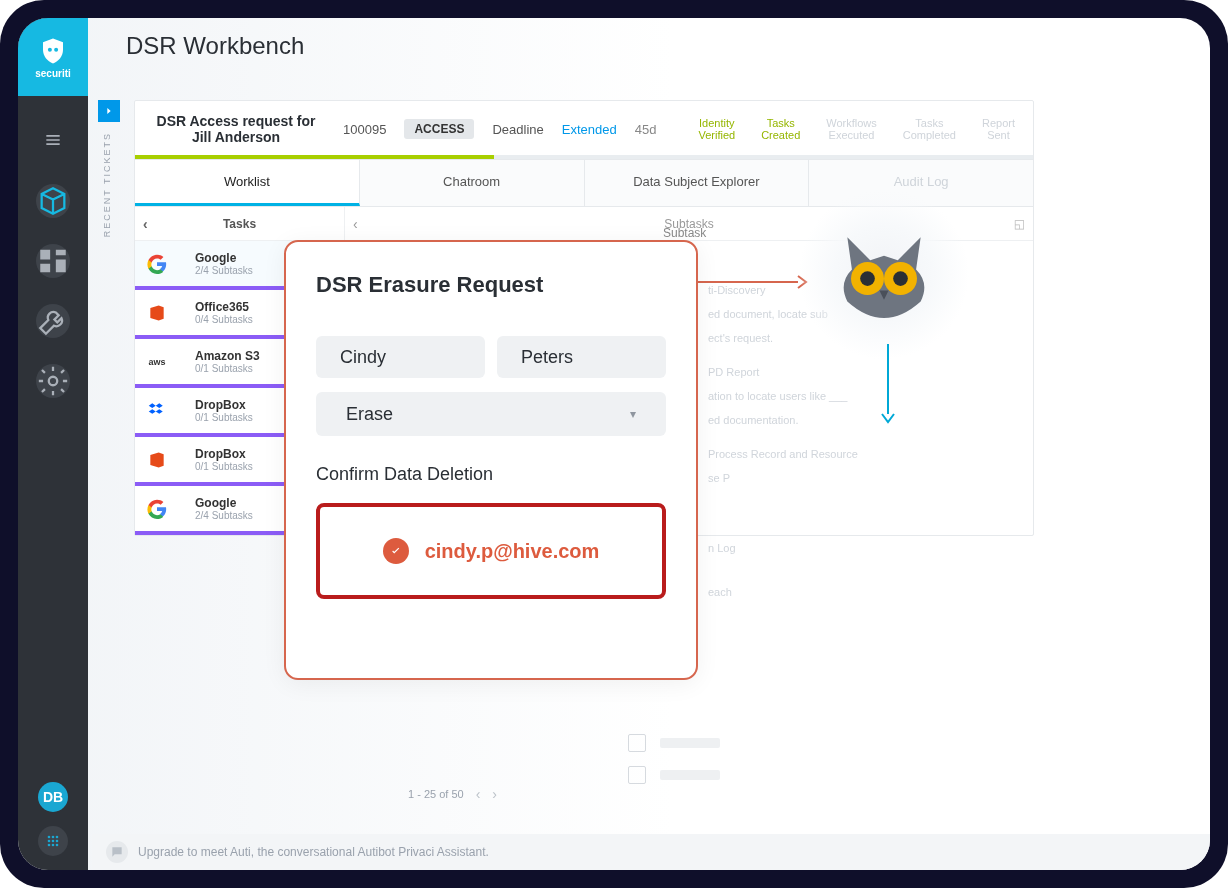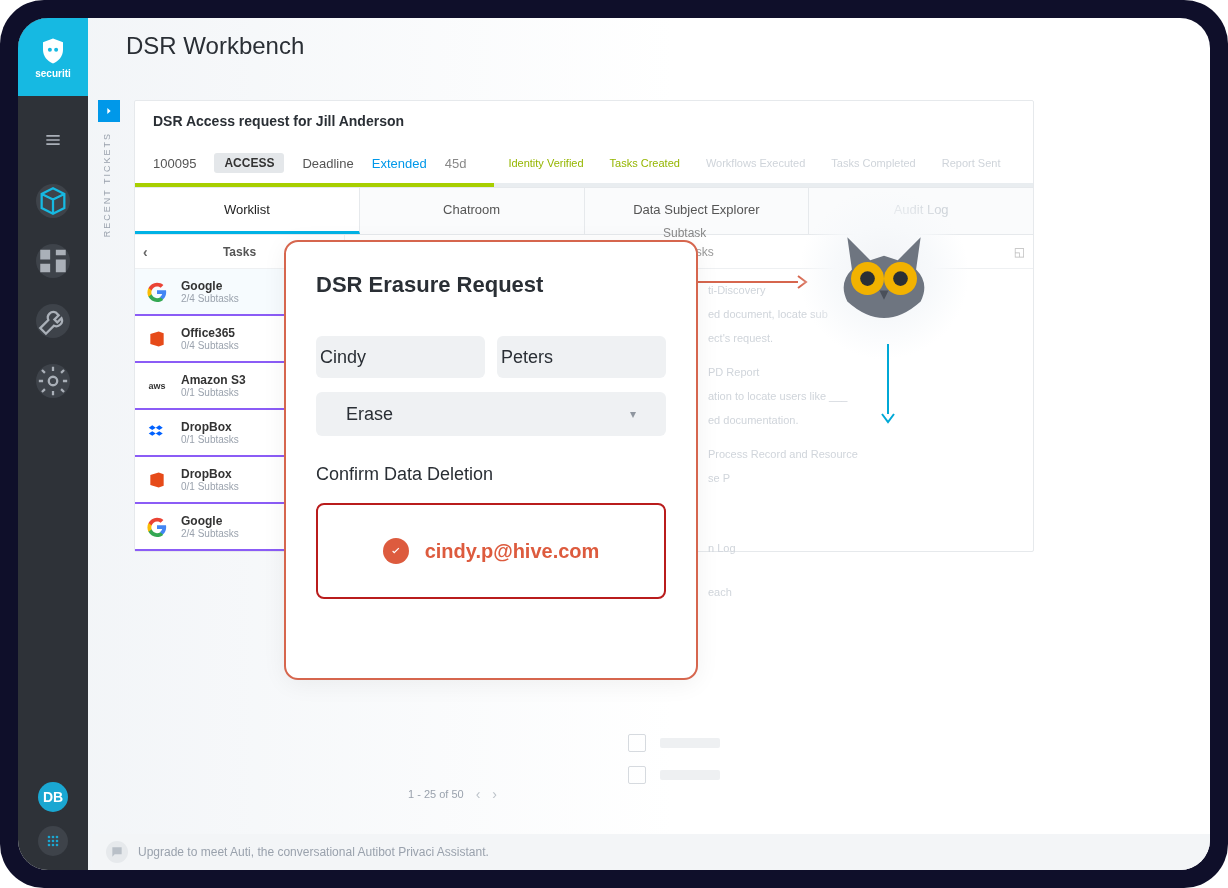--- a/index.html
+++ b/index.html
@@ -94,21 +94,21 @@
 
   .card {
     position:absolute; left:46px; top:82px;
     width:900px;
     background:#fff;
     border:1px solid #e6e9ec;
     border-radius:2px;
   }
   .card-head {
     padding:12px 18px 10px 18px;
-    display:flex; flex-direction:column; gap:24px;
+    display:flex; flex-direction:row; gap:24px;text-align:center;
   }
   .card-head-row1 { font-size:14px; font-weight:600; color:#2a2f35; }
   .card-head-row2 { display:flex; align-items:center; gap:18px; font-size:13px; color:#555; }
   .chip-access { background:#e4e7ea; padding:3px 10px; border-radius:3px; font-size:12px; color:#333; font-weight:600; }
   .deadline-label { color:#555; }
   .deadline-ext { color:#0098e9; }
   .deadline-days { color:#888; }
   .progress-wrap { display:flex; gap:26px; font-size:11px; margin-left:24px;}
   .progress-wrap span:nth-child(1),.progress-wrap span:nth-child(2){ color:#95b600; font-weight:500;}
   .progress-wrap span:nth-child(3),.progress-wrap span:nth-child(4),.progress-wrap span:nth-child(5){ color:#cfd4da; }
@@ -147,22 +147,22 @@
     height:34px; font-size:12px; font-weight:600; color:#555;
     border-bottom:1px solid #eef0f2;
     position:relative;
   }
   .col-head .chev-left{
     position:absolute; left:8px; font-size:14px; color:#666;
   }
   .task-item {
     display:flex; align-items:center;
     padding:10px 12px;
-    border-bottom:2px solid #8b5cf6;
-    gap:14px;
+    border-bottom:4px solid #8b5cf6;
+    gap:28px;
   }
   .task-item.active { background:#f6fbfe; }
   .task-icon {
     width:20px; height:20px;
     display:flex; align-items:center; justify-content:center;
   }
   .task-text { display:flex; flex-direction:column; }
   .task-name { font-size:12px; color:#333; font-weight:600;}
   .task-sub  { font-size:10px; color:#9aa2ad;}
   .col-subtasks {
@@ -229,32 +229,32 @@
   }
   .overlay-erase h2 {
     font-size:22px; font-weight:700; color:#2a2f35;
     margin-bottom:38px;
   }
   .erase-inputs { display:flex; gap:12px; margin-bottom:14px;}
   .erase-inputs .in {
     flex:1; height:42px;
     background:#eff1f3; border-radius:6px;
     display:flex; align-items:center;
-    padding:0 4px; font-size:18px; color:#2a2f35; font-weight:500;
+    padding:0 24px; font-size:18px; color:#2a2f35; font-weight:500;
   }
   .erase-select {
     height:44px; background:#eff1f3; border-radius:6px;
     display:flex; align-items:center; justify-content:space-between;
     padding:0 30px; font-size:18px; color:#2a2f35; font-weight:500;
     margin-bottom:28px;
   }
   .erase-select .dd { color:#8f969f; font-size:12px;}
   .confirm-label { font-size:18px; color:#2a2f35; font-weight:500; margin-bottom:18px;}
   .confirm-box {
-    border:2px solid #b91c1c; border-radius:8px;
+    border:4px solid #b91c1c; border-radius:8px;
     height:96px;
     display:flex; align-items:center; justify-content:center; gap:16px;
   }
   .confirm-box .ck {
     width:26px; height:26px; border-radius:50%;
     background:#dd5b3e; display:flex; align-items:center; justify-content:center; color:#fff;
   }
   .confirm-box .email { font-size:20px; color:#dd5b3e; font-weight:600;}
 
   .overlay-arrow-red {

